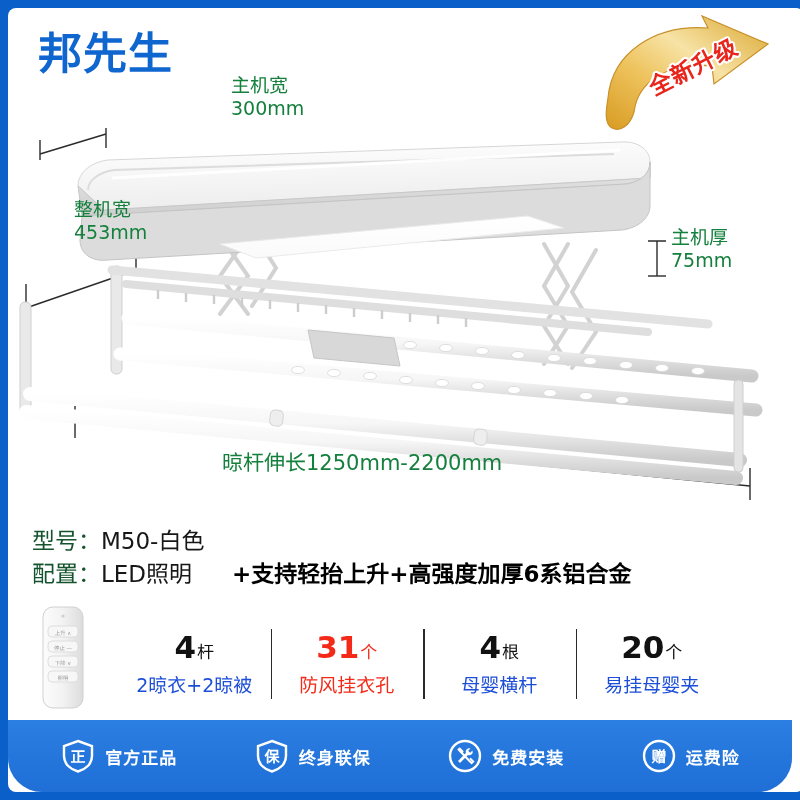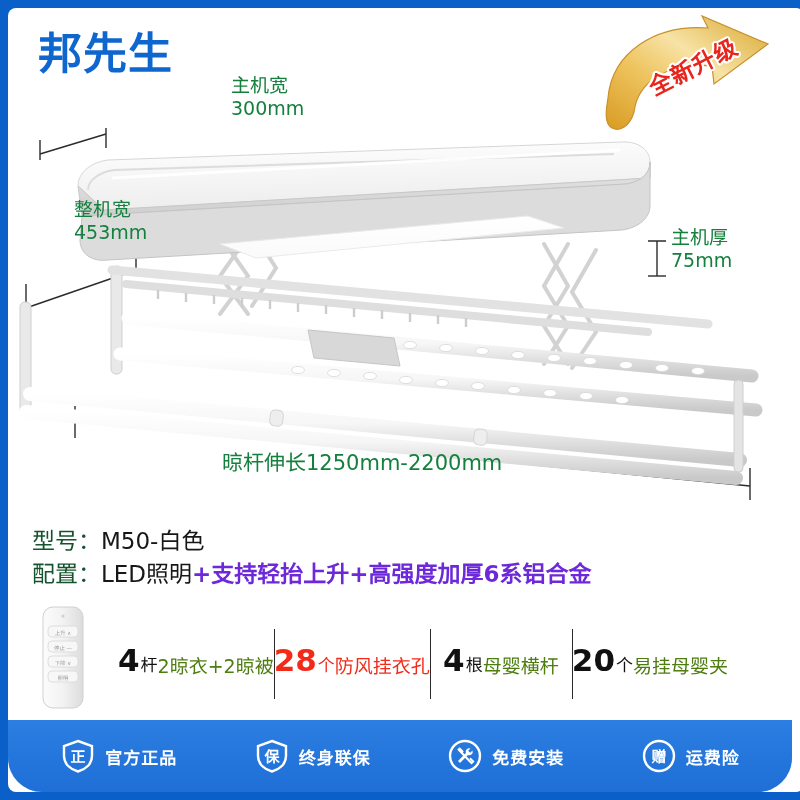--- a/index.html
+++ b/index.html
@@ -59,45 +59,45 @@
   #dim-host-thick{left:663px;top:218px;}
   #dim-rod-length{left:214px;top:443px;font-size:21px;}
 
   
   .infoblock{position:absolute;left:24px;top:517px;width:740px;}
   .infoline{
     font-size:23px;color:#171717;line-height:1.45;white-space:nowrap;
     font-family:"DejaVu Sans","Liberation Sans",sans-serif;
   }
   .infoline .lbl{color:#14532d;}
-  .hl-red{color:#6d28d9;font-weight:bold;}
+  .hl-red{color:#000000;font-weight:bold;padding-left:40px;}
 
   
   .remote{position:absolute;left:30px;top:597px;width:58px;height:105px;}
   .remote svg{display:block;width:100%;height:100%;}
 
   
   .specs{
     position:absolute;left:110px;top:618px;width:610px;height:76px;
     display:flex;align-items:stretch;
   }
   .spec{
-    flex:1 1 0;display:flex;flex-direction:row;
+    flex:1 1 0;display:flex;flex-direction:column;
     align-items:center;justify-content:center;
     position:relative;
   }
   .spec + .spec::before{
     content:"";position:absolute;left:0;top:3px;bottom:3px;
     width:1.5px;background:#2a2a2a;
   }
   .spec .top{line-height:1;margin-bottom:7px;white-space:nowrap;
     font-family:"DejaVu Sans","Liberation Sans",sans-serif;}
   .spec .num{font-size:31px;font-weight:bold;color:#111;}
   .spec .unit{font-size:17px;color:#111;margin-left:1px;}
-  .spec .desc{font-size:19px;color:#4d7c0f;white-space:nowrap;
+  .spec .desc{font-size:19px;color:#1d4ed8;white-space:nowrap;
     font-family:"DejaVu Sans","Liberation Sans",sans-serif;}
   .spec.red .num,.spec.red .unit,.spec.red .desc{color:#f32a18;}
 
   
   .banner{
     position:absolute;left:0;bottom:0;width:784px;height:72px;
     background:linear-gradient(180deg,#2b7ee2 0%,#1f6fd6 100%);
     border-bottom-left-radius:34px;border-bottom-right-radius:34px;
     display:flex;align-items:center;justify-content:space-around;
     padding:0 14px;box-sizing:border-box;
@@ -326,21 +326,21 @@
 
     <div class="specs">
       <div class="spec">
         <div class="top">
           <span class="num">4</span><span class="unit">杆</span>
         </div>
         <div class="desc">2晾衣+2晾被</div>
       </div>
       <div class="spec red">
         <div class="top">
-          <span class="num">28</span><span class="unit">个</span>
+          <span class="num">31</span><span class="unit">个</span>
         </div>
         <div class="desc">防风挂衣孔</div>
       </div>
       <div class="spec">
         <div class="top">
           <span class="num">4</span><span class="unit">根</span>
         </div>
         <div class="desc">母婴横杆</div>
       </div>
       <div class="spec">

